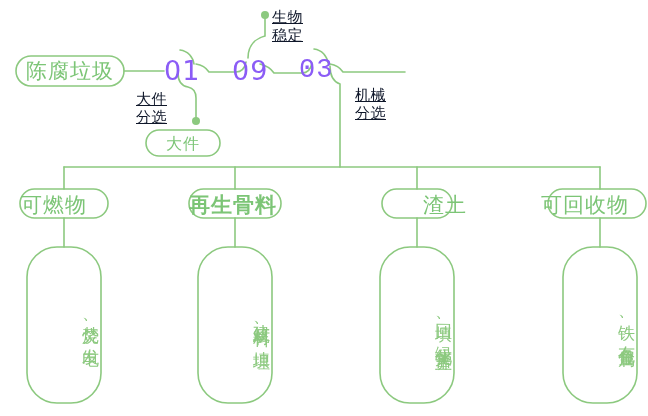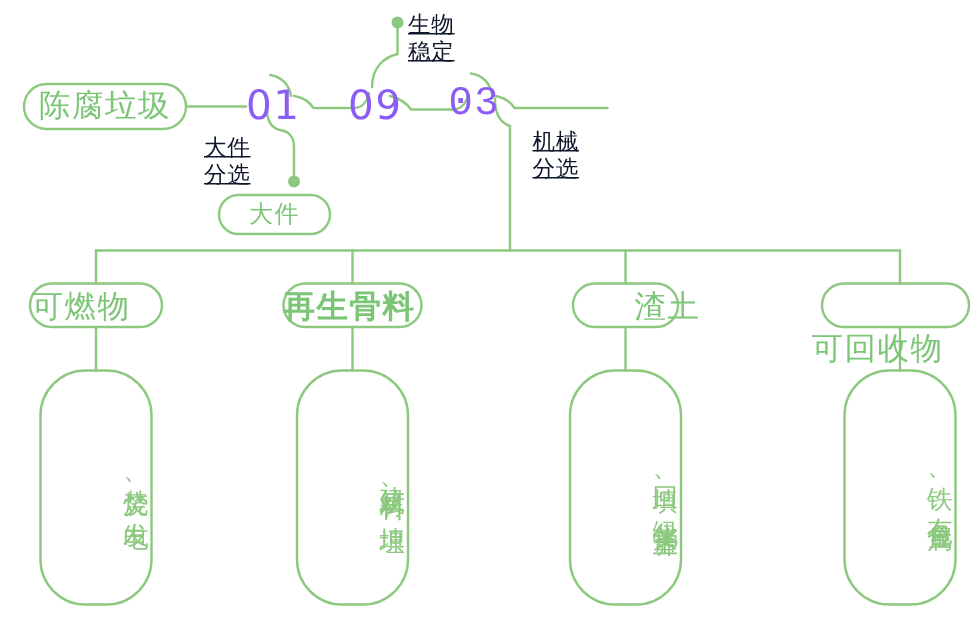--- a/index.html
+++ b/index.html
@@ -137,20 +137,20 @@
   <div class="lbl" style="left:272px; top:8px; text-align:left;">生物
 稳定</div>
   <div class="lbl" style="left:355px; top:86px; text-align:center;">机械
 分选</div>
 
   <div class="pill-txt" style="left:146px; top:136px; width:74px; font-size:16px;">大件</div>
 
   <div class="pill-txt" style="left:20px; top:197px; width:68px;">可燃物</div>
   <div class="pill-txt" style="left:189px; top:197px; width:72px;font-weight:bold;">再生骨料</div>
   <div class="pill-txt" style="left:384px; top:197px; width:82px;margin-left:20px;">渣土</div>
-  <div class="pill-txt" style="left:536px; top:197px; width:98px;margin-top:28px;">可回收物</div>
+  <div class="pill-txt" style="left:536px; top:197px; width:98px;">可回收物</div>
 
   <div class="vtxt" style="left:27px; top:265px; width:74px; height:120px;">焚烧、发电</div>
   <div class="vtxt" style="left:198px; top:258px; width:74px; height:136px;">建筑材料、填埋</div>
   <div class="vtxt" style="left:380px; top:255px; width:74px; height:142px;">回填、绿化营养土</div>
   <div class="vtxt" style="left:563px; top:265px; width:74px; height:120px;">铁、有色金属</div>
 
 </div>
 
 </body></html>

